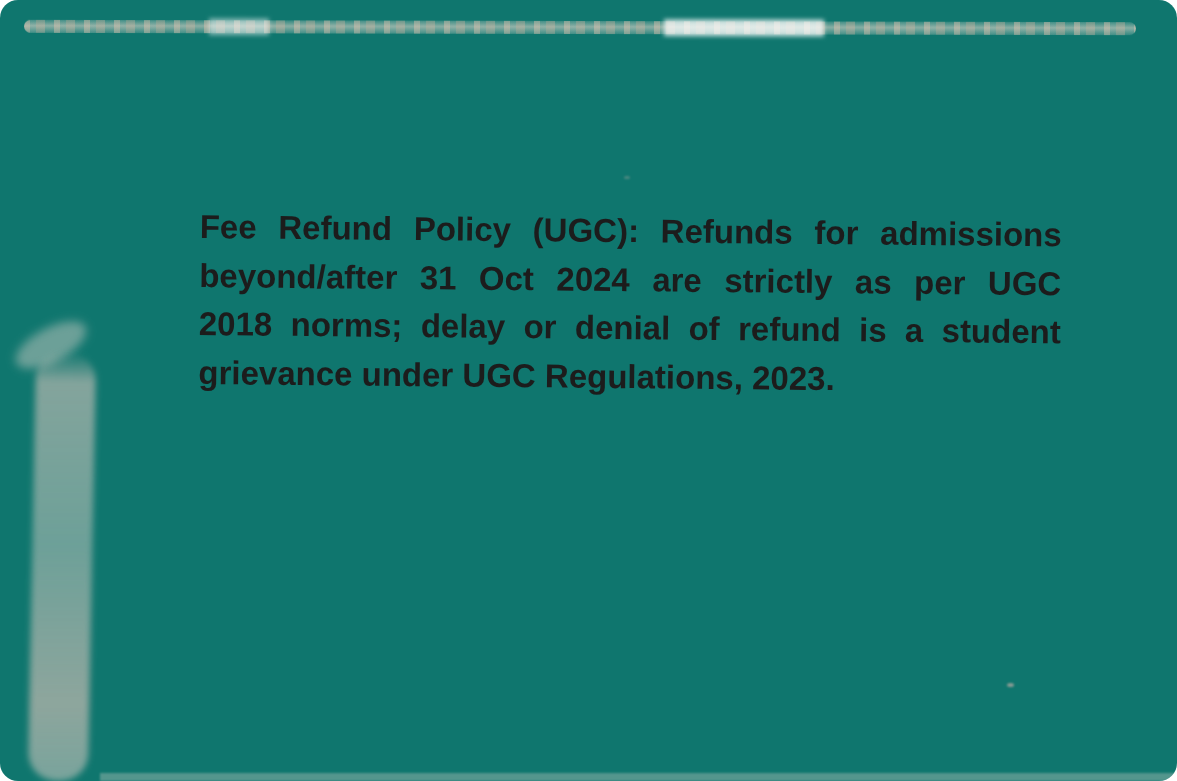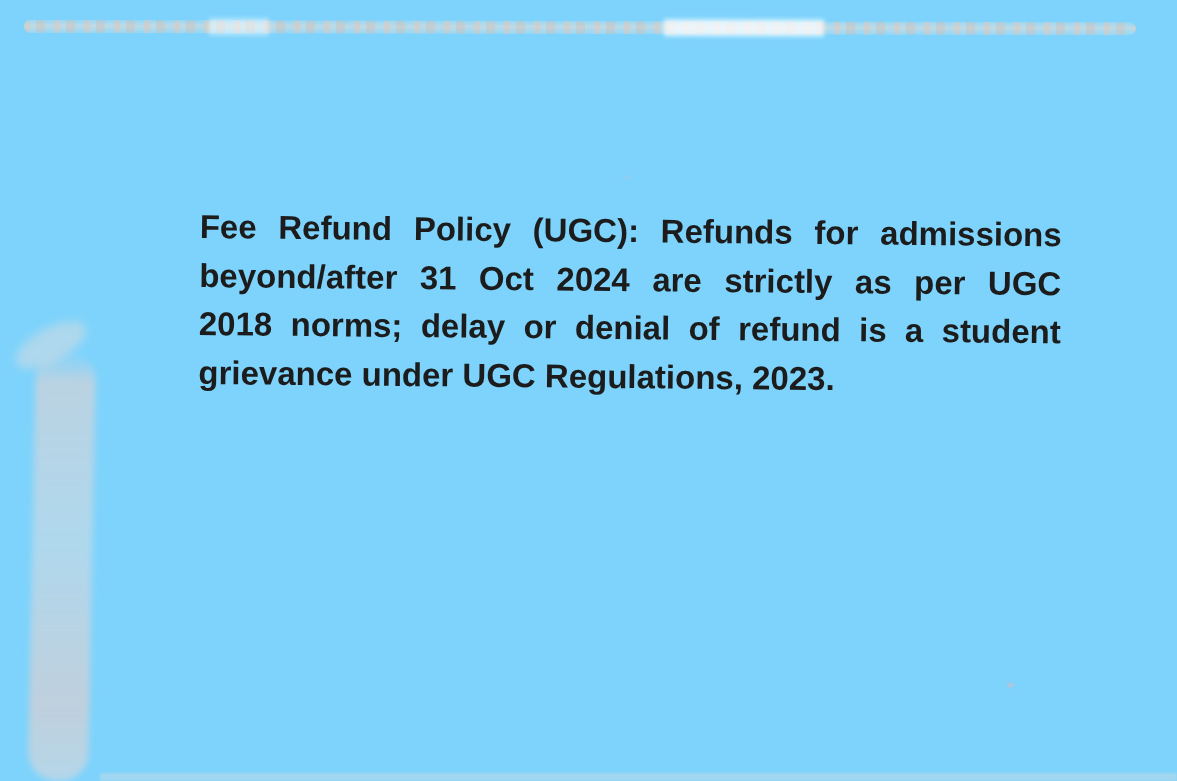--- a/index.html
+++ b/index.html
@@ -5,22 +5,23 @@
   html, body {
     margin: 0;
     padding: 0;
     background: #ffffff;
     font-family: "Liberation Sans", "DejaVu Sans", sans-serif;
   }
   .page {
     position: relative;
     width: 1177px;
     height: 781px;
-    background: #7dd3fc;
+    background: #0f766e;
     overflow: hidden;
+    border-radius: 18px;
   }
 
   
   .top-band {
     position: absolute;
     left: 24px;
     top: 21px;
     width: 1112px;
     height: 13px;
     background:

